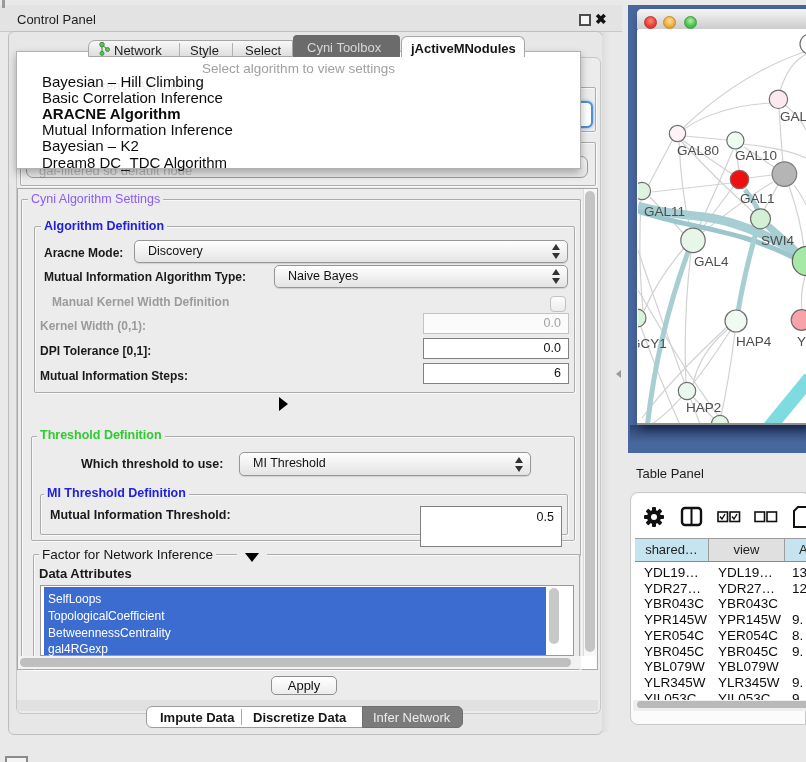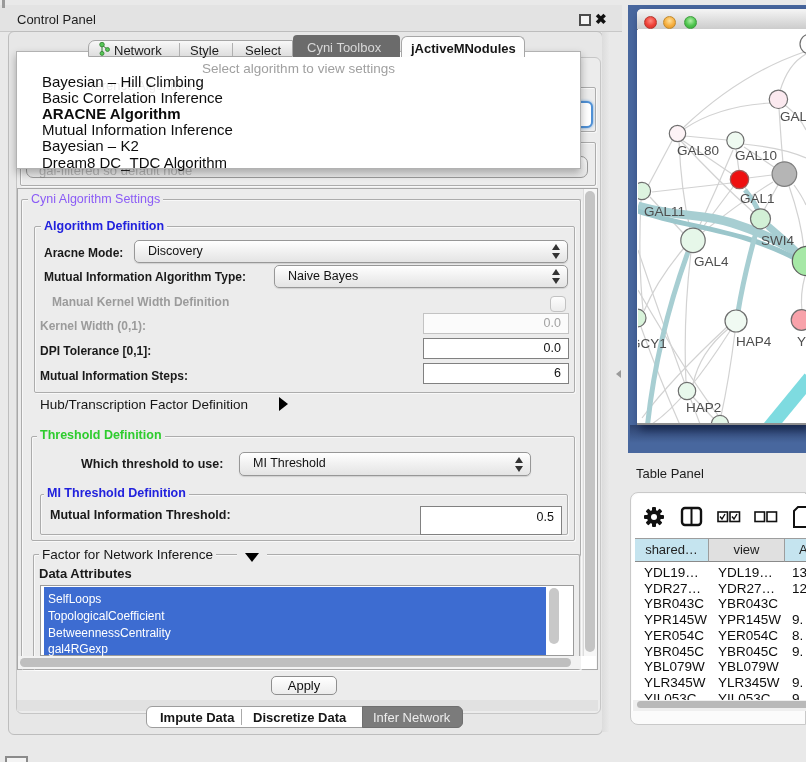--- a/index.html
+++ b/index.html
@@ -81,35 +81,34 @@
   </div>
   <div class="abs lbl dis" style="left:44px;top:295px;margin-left:8px;">Manual Kernel Width Definition</div>
   <div class="abs" style="left:550px;top:296px;width:14px;height:14px;border:1px solid #c2c2c2;border-radius:4px;background:linear-gradient(#fdfdfd,#ececec);"></div>
   <div class="abs lbl dis" style="left:40px;top:319px;">Kernel Width (0,1):</div>
   <div class="fld" style="left:423px;top:313px;width:146px;height:21px;border-color:#c3c3c3;background:#fbfbfb;color:#a2a2a2;">0.0</div>
   <div class="abs lbl" style="left:40px;top:344px;">DPI Tolerance [0,1]:</div>
   <div class="fld" style="left:423px;top:338px;width:146px;height:21px;">0.0</div>
   <div class="abs lbl" style="left:40px;top:369px;">Mutual Information Steps:</div>
   <div class="fld" style="left:423px;top:363px;width:146px;height:21px;">6</div>
 
-  <div class="abs" style="left:40px;top:397px;font-size:13.5px;color:#161616;">Hub/Transcription Factor Definition</div>
   <div class="abs" style="left:279px;top:397px;width:0;height:0;border:7px solid transparent;border-left:9px solid #000;"></div>
 
   <div class="grp" style="left:31px;top:436px;width:542px;height:103px;"></div>
   <div class="gt b" style="left:37px;top:429px;color:#2ecc2e;">Threshold Definition</div>
   <div class="abs lbl" style="left:81px;top:457px;font-size:12.5px;">Which threshold to use:</div>
   <div class="combo" style="left:239px;top:452px;width:290px;height:22px;">
     <div class="tx">MI Threshold</div>
       <div class="arr"></div>
   </div>
 
   <div class="grp" style="left:40px;top:494px;width:526px;height:39px;"></div>
   <div class="gt b" style="left:44px;top:487px;color:#2121dd;">MI Threshold Definition</div>
   <div class="abs lbl" style="left:50px;top:508px;font-size:12.5px;">Mutual Information Threshold:</div>
-  <div class="fld" style="left:420px;top:506px;width:142px;height:29px;line-height:21px;">0.5</div>
+  <div class="fld" style="left:420px;top:506px;width:142px;height:41px;line-height:21px;">0.5</div>
 
   <div class="grp" style="left:33px;top:554px;width:545px;height:115px;border-bottom:none;"></div>
   <div class="gt" style="left:39px;top:548px;color:#161616;font-size:13.5px;">Factor for Network Inference</div>
   <div class="abs" style="left:237px;top:549px;width:30px;height:12px;background:#ececec;"></div>
   <div class="abs" style="left:245px;top:553px;width:0;height:0;border:7px solid transparent;border-top:9px solid #000;"></div>
   <div class="abs lbl" style="left:39px;top:566px;font-size:13px;">Data Attributes</div>
 
   <div class="abs" style="left:40px;top:585px;width:534px;height:71px;background:#fff;border:1px solid #9a9a9a;box-sizing:border-box;"></div>
   <div class="abs" style="left:44px;top:587px;width:502px;height:68px;background:#3d6cd1;"></div>
   <div class="abs" style="left:48px;top:591px;font-size:12px;color:#fff;line-height:16.8px;">SelfLoops<br>TopologicalCoefficient<br>BetweennessCentrality<br>gal4RGexp</div>

